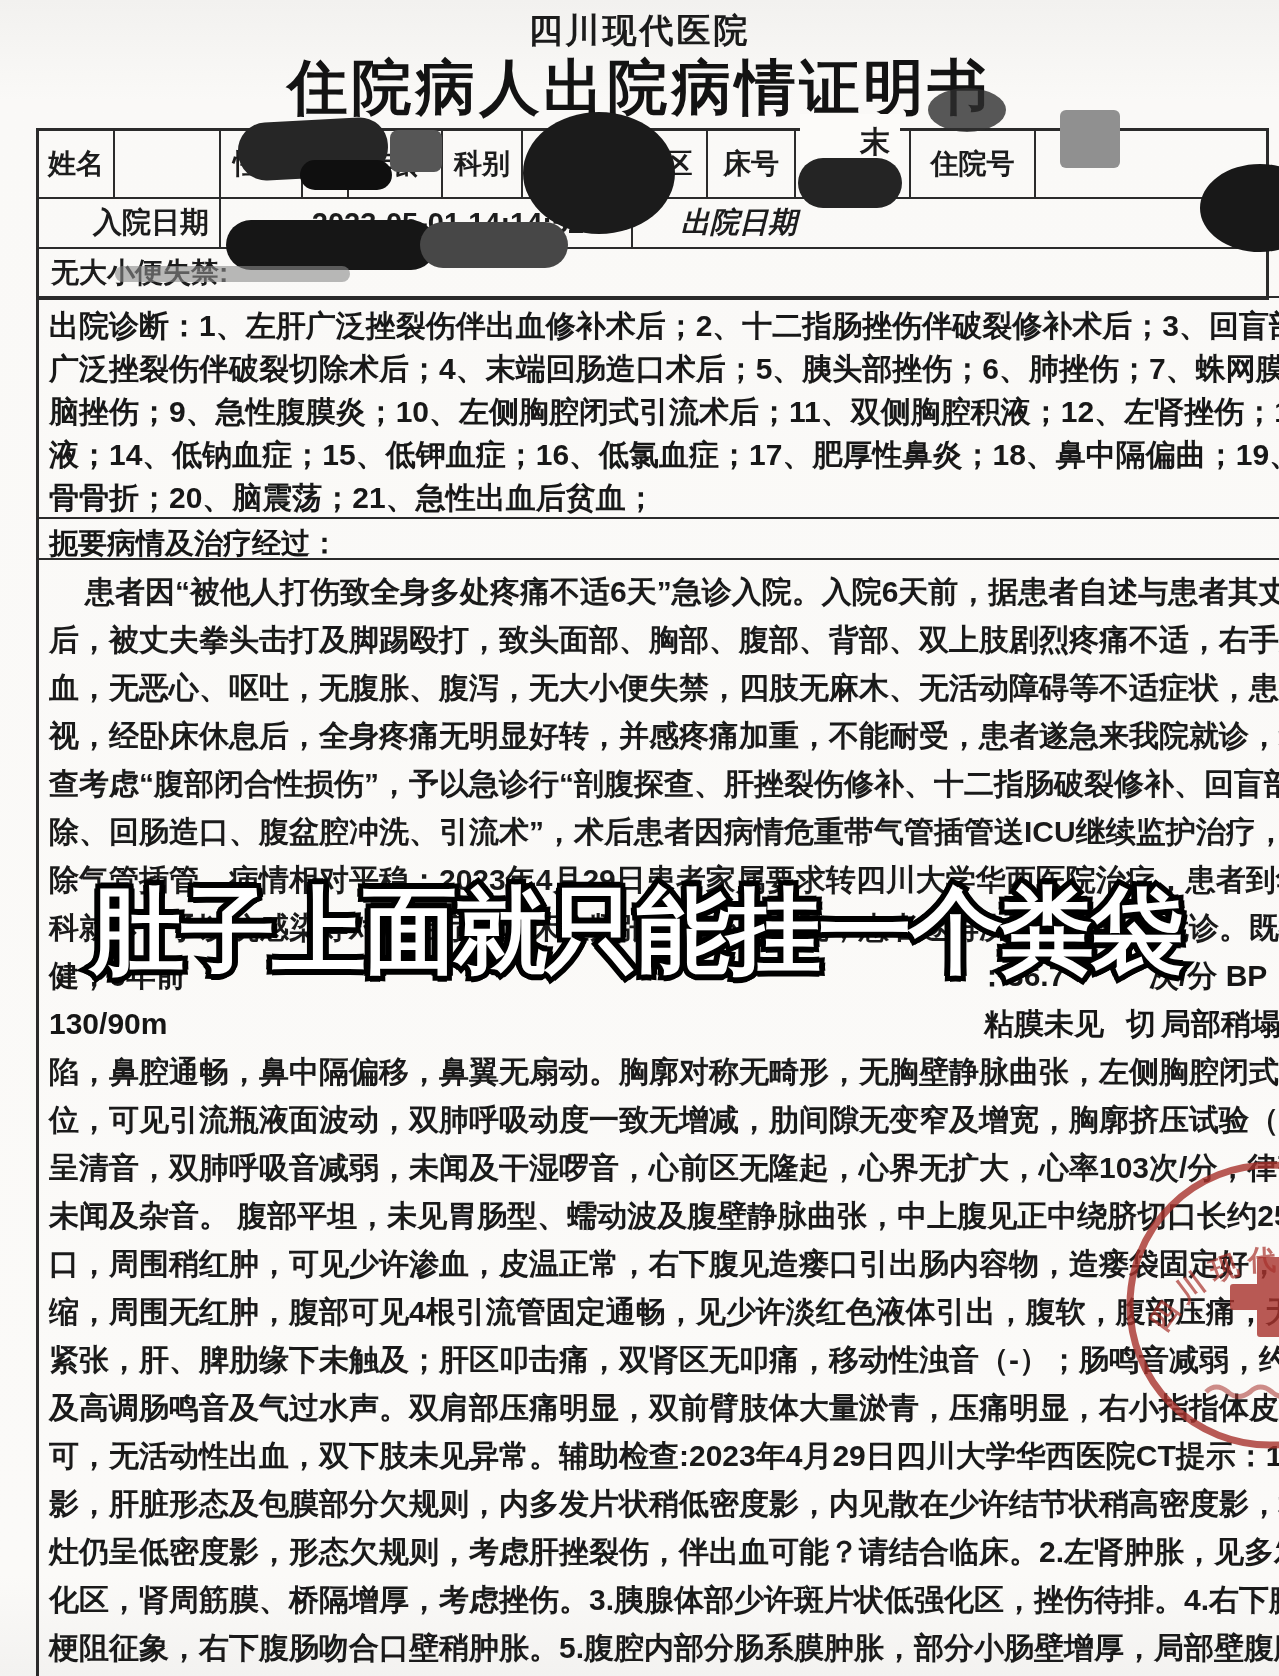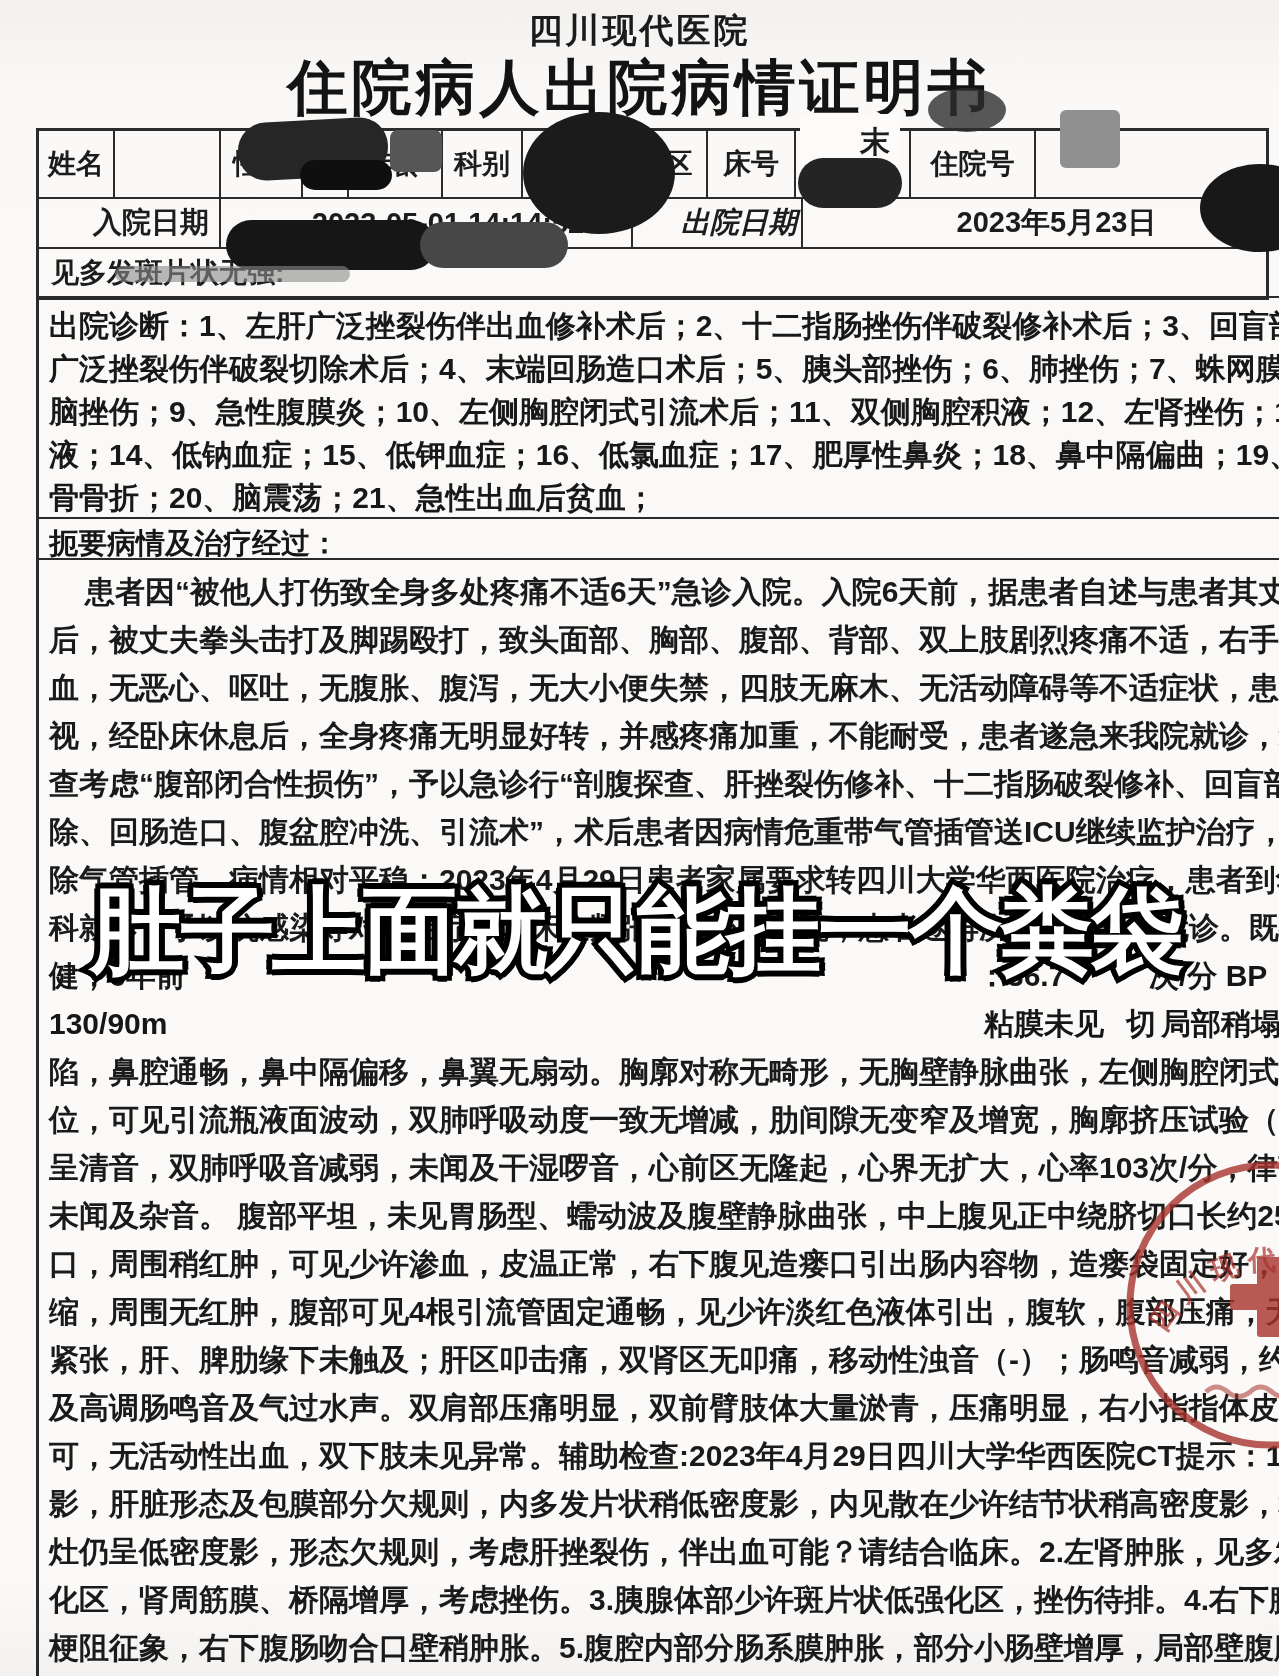--- a/index.html
+++ b/index.html
@@ -96,24 +96,23 @@
       <div class="cell bl w-ward">病区</div>
       <div class="cell bl w-bed">床号</div>
       <div class="cell bl w-bedval"></div>
       <div class="cell bl w-adm">住院号</div>
       <div class="cell bl w-admval"></div>
     </div>
     <div class="trow r2">
       <div class="cell w-ind">入院日期</div>
       <div class="cell bl w-indval">2023-05-01 14:14:52</div>
       <div class="cell bl w-outd">出院日期</div>
-      <div class="cell bl w-outdval">2023年5月23日</div>
     </div>
     <div class="trow r3">
-      <div class="cell left">见多发斑片状无强:</div>
+      <div class="cell left">无大小便失禁:</div>
     </div>
   </div>
 
   <div class="sect diag-box">
     <div class="diag-line">出院诊断：1、左肝广泛挫裂伤伴出血修补术后；2、十二指肠挫伤伴破裂修补术后；3、回盲部及末端回肠</div>
     <div class="diag-line">广泛挫裂伤伴破裂切除术后；4、末端回肠造口术后；5、胰头部挫伤；6、肺挫伤；7、蛛网膜下出血；8、</div>
     <div class="diag-line">脑挫伤；9、急性腹膜炎；10、左侧胸腔闭式引流术后；11、双侧胸腔积液；12、左肾挫伤；13、腹盆腔积</div>
     <div class="diag-line">液；14、低钠血症；15、低钾血症；16、低氯血症；17、肥厚性鼻炎；18、鼻中隔偏曲；19、左侧第6-8肋</div>
     <div class="diag-line">骨骨折；20、脑震荡；21、急性出血后贫血；</div>
   </div>

